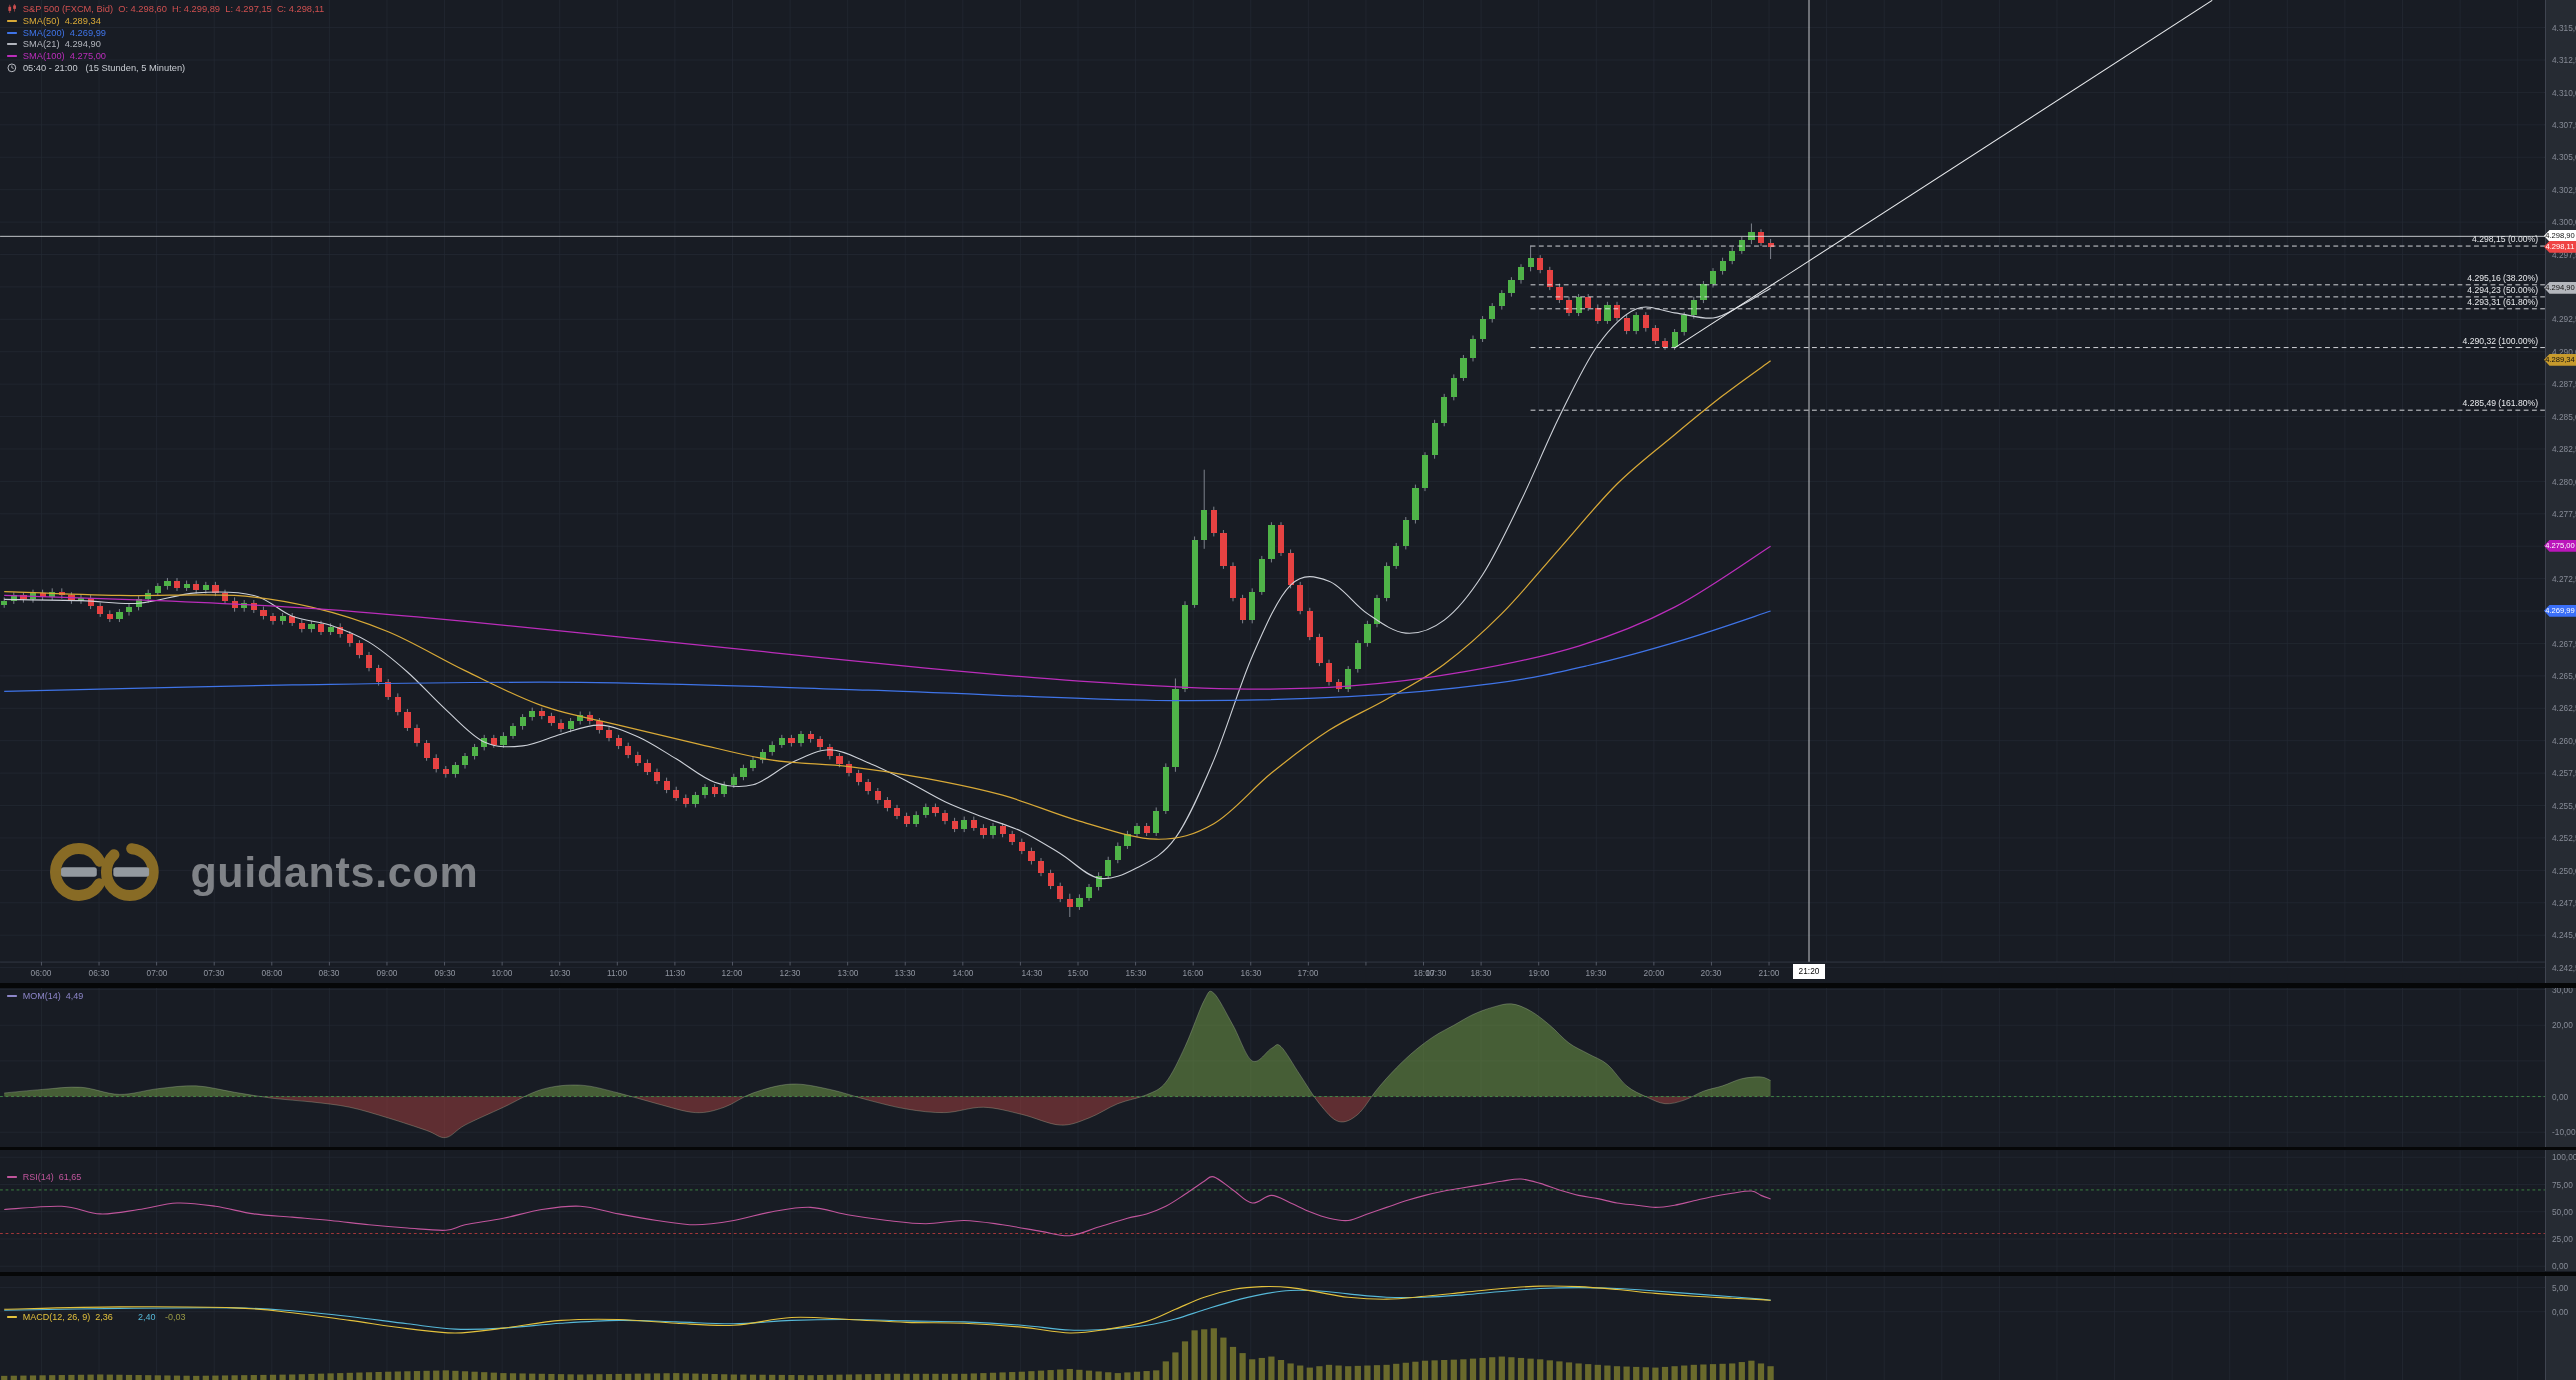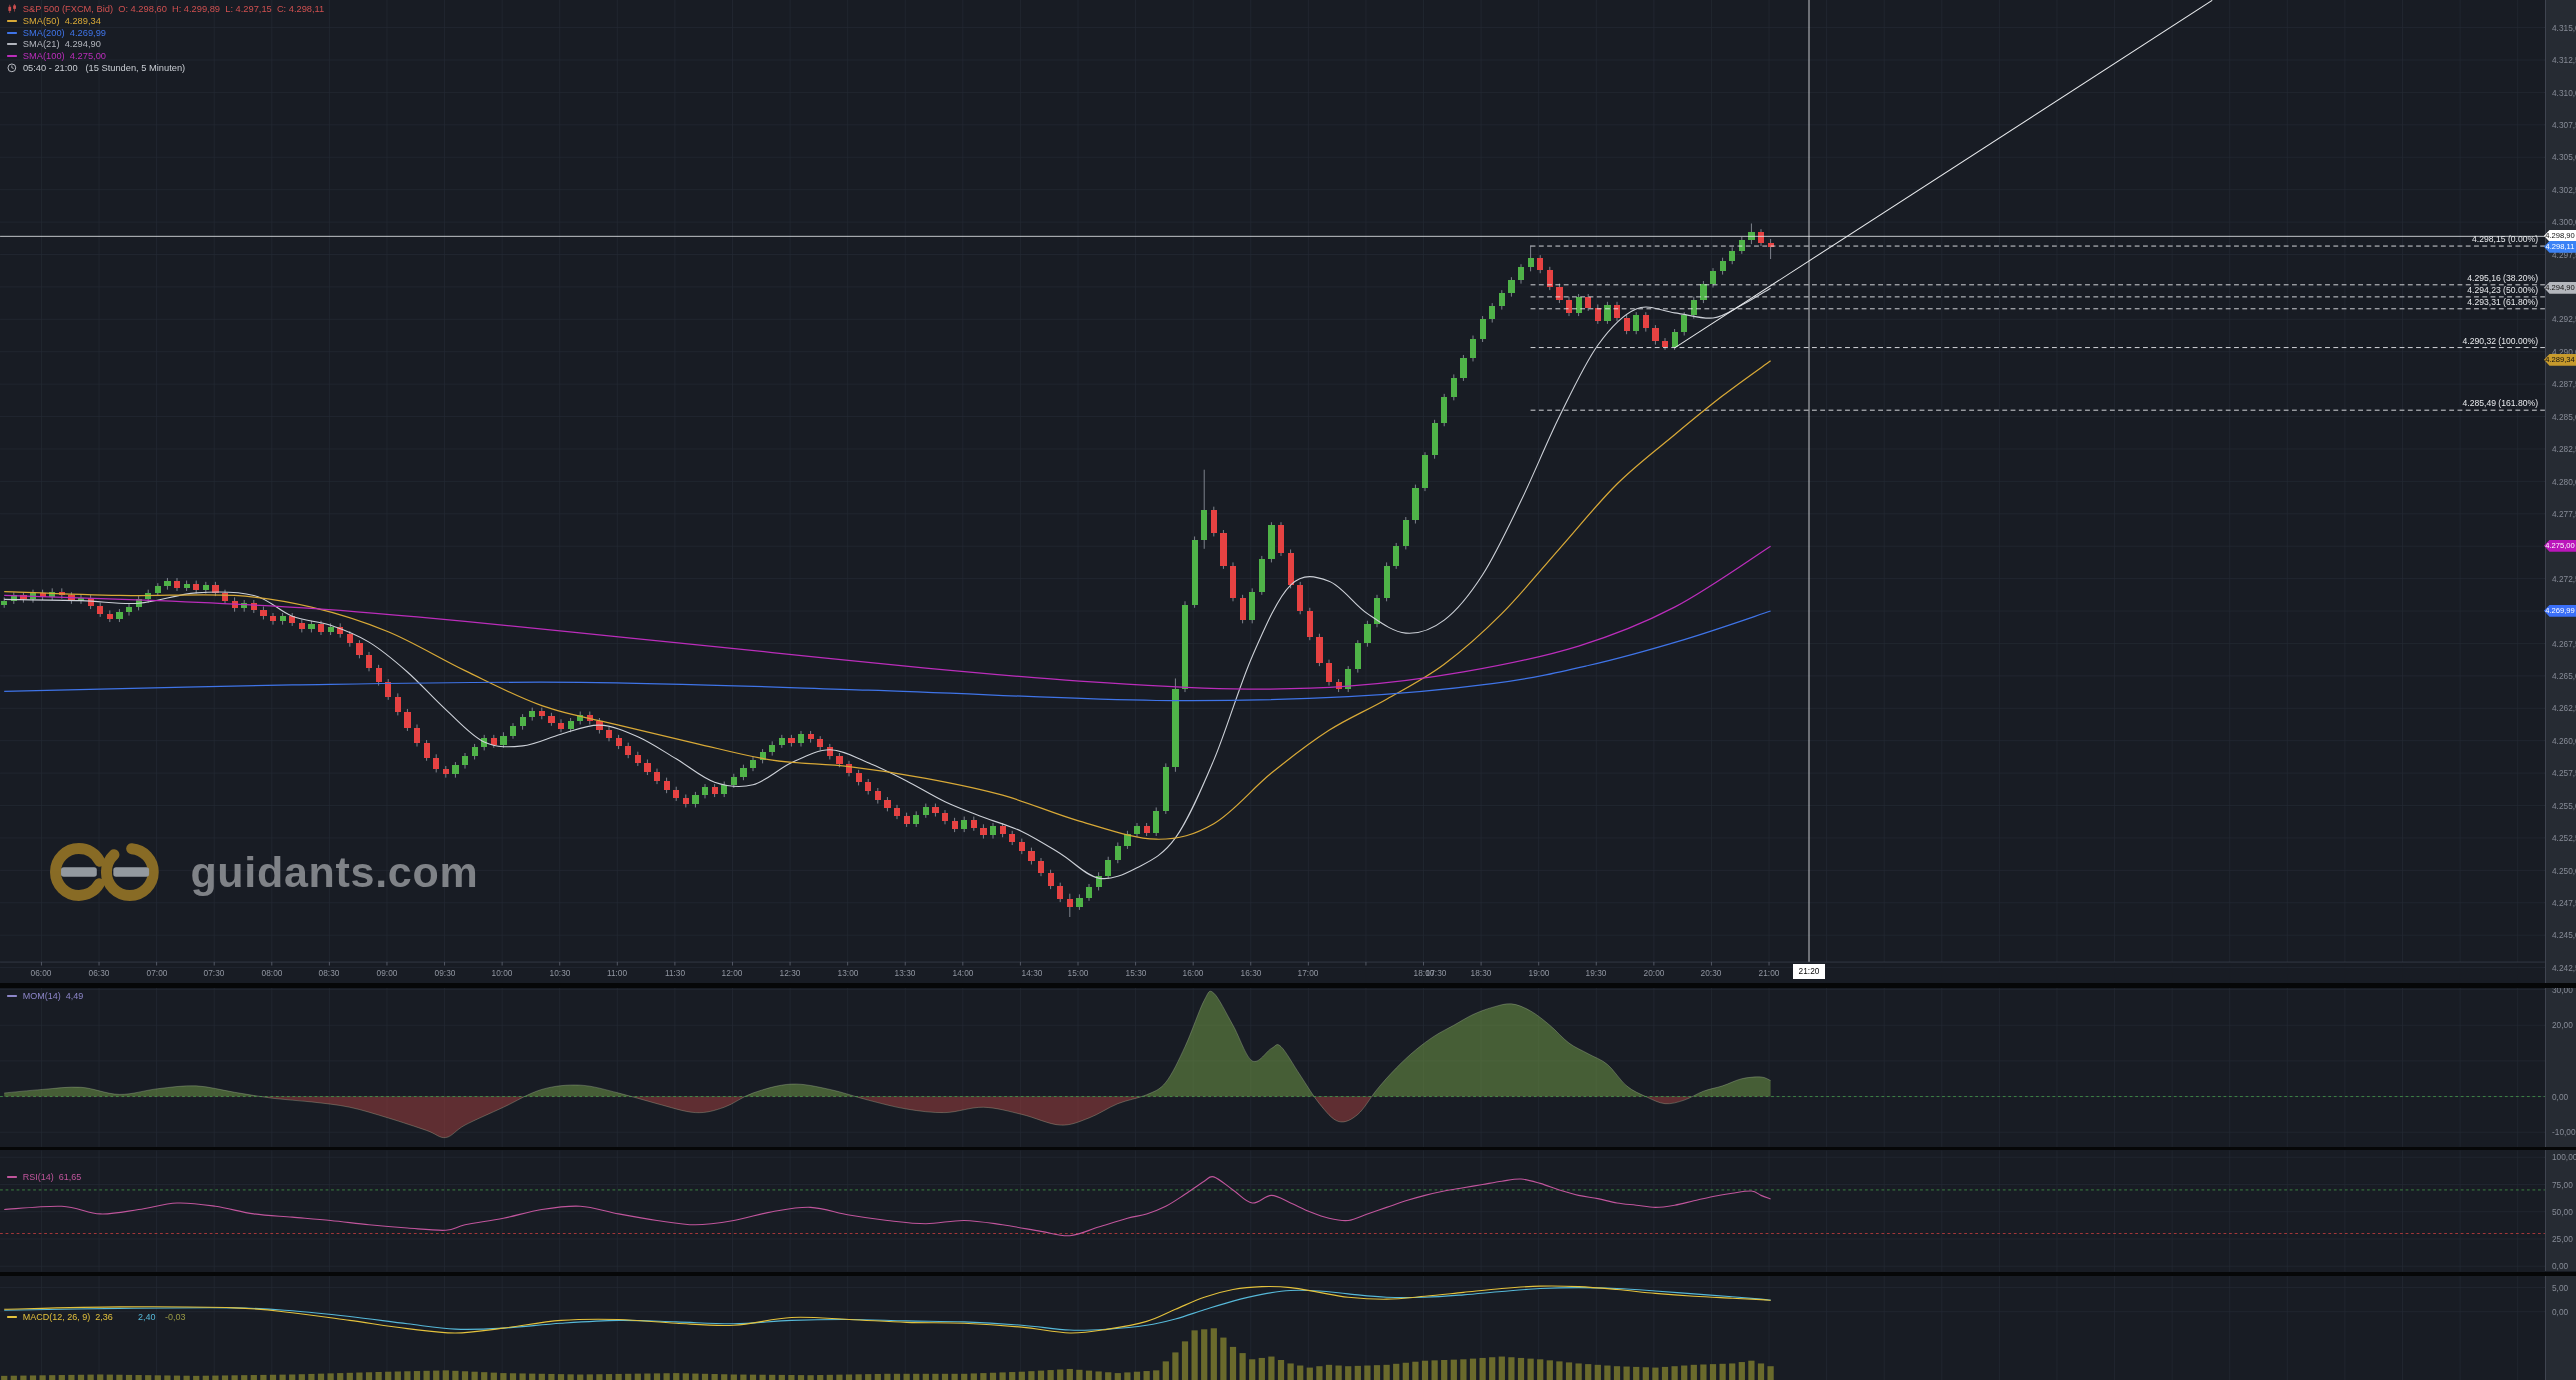--- a/index.html
+++ b/index.html
@@ -994,21 +994,21 @@
   <div id="fiblabs">
       <div class="fiblab" style="top:234px;">4.298,15 (0.00%)</div>
       <div class="fiblab" style="top:273px;">4.295,16 (38.20%)</div>
       <div class="fiblab" style="top:285px;">4.294,23 (50.00%)</div>
       <div class="fiblab" style="top:297px;">4.293,31 (61.80%)</div>
       <div class="fiblab" style="top:336px;">4.290,32 (100.00%)</div>
       <div class="fiblab" style="top:398px;">4.285,49 (161.80%)</div>
     </div>
   <div id="tags">
       <div class="tag" style="top:230px;background:#ffffff;color:#111111;">4.298,90</div>
-      <div class="tag" style="top:241px;background:#3b82f6;color:#ffffff;">4.298,11</div>
+      <div class="tag" style="top:241px;background:#ef4444;color:#ffffff;">4.298,11</div>
       <div class="tag" style="top:282px;background:#b4b7bd;color:#111111;">4.294,90</div>
       <div class="tag" style="top:354px;background:#c79a2c;color:#111111;">4.289,34</div>
       <div class="tag" style="top:540px;background:#bb16bb;color:#ffffff;">4.275,00</div>
       <div class="tag" style="top:605px;background:#3a6ff8;color:#ffffff;">4.269,99</div>
     </div>
   <div id="paneltags">
       <div class="ylab" style="top:985px;">30,00</div>
       <div class="ylab" style="top:1020px;">20,00</div>
       <div class="ylab" style="top:1100px;margin-left:35px;">10,00</div>
       <div class="ylab" style="top:1092px;">0,00</div>

